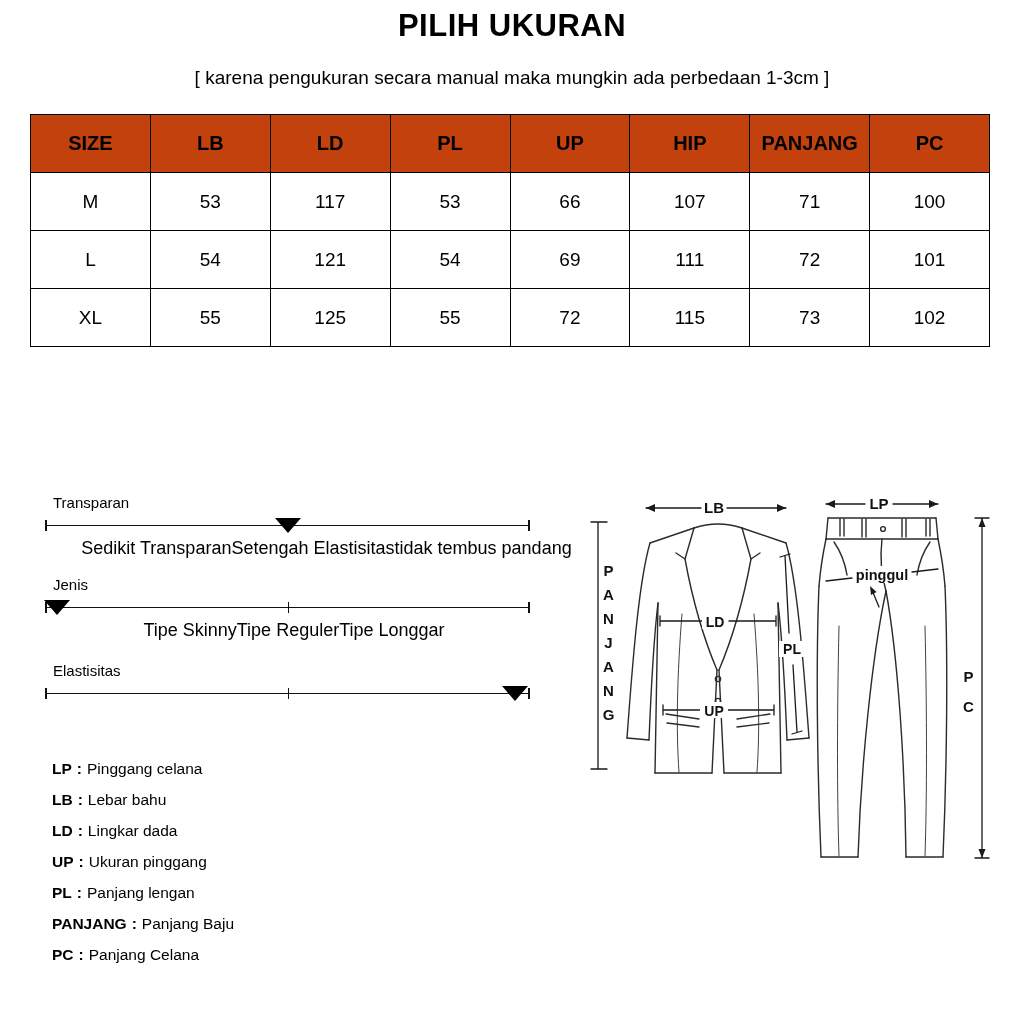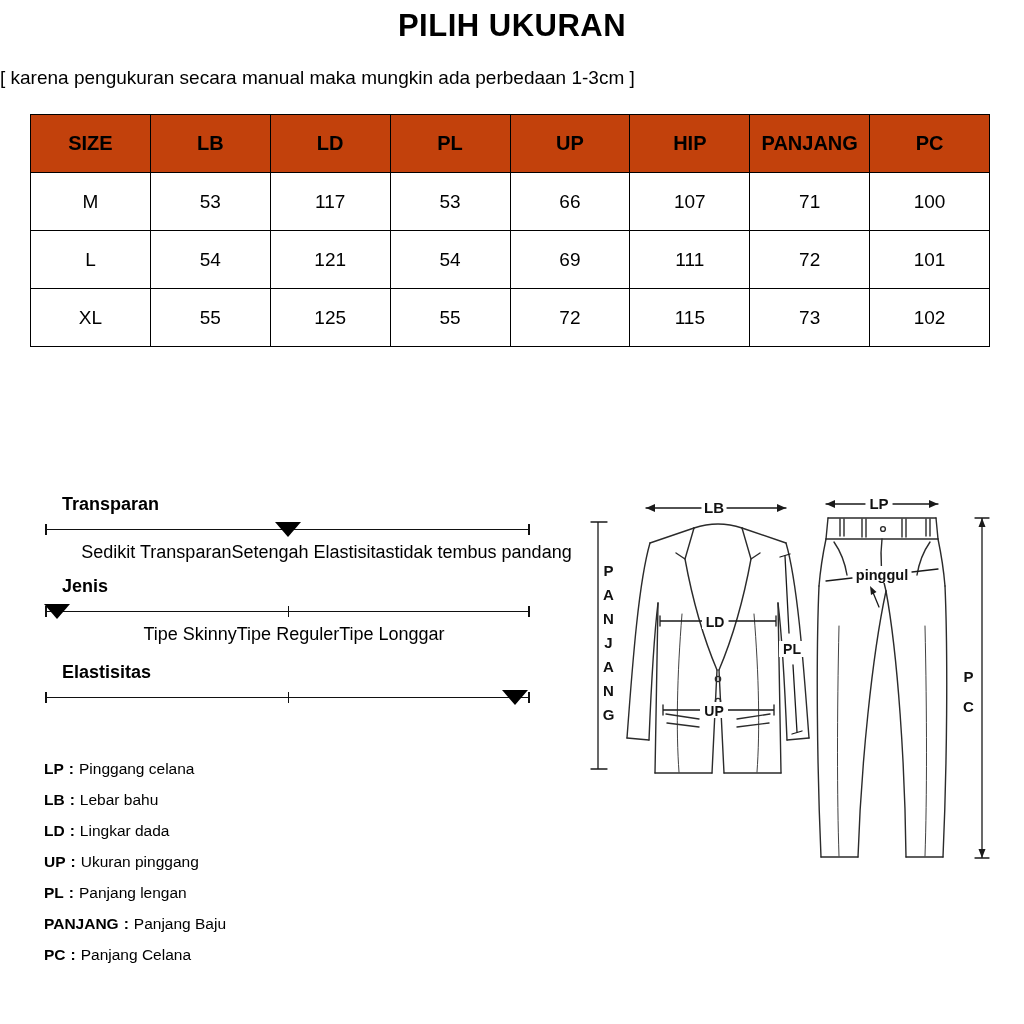--- a/index.html
+++ b/index.html
@@ -5,49 +5,49 @@
   html,body{margin:0;padding:0;}
   body{
     width:1024px;height:1024px;background:#ffffff;color:#000;
     font-family:"Liberation Sans", sans-serif;position:relative;overflow:hidden;
   }
   .page{position:absolute;inset:0;}
 
   
   #title{position:absolute;top:8px;left:0;width:100%;text-align:center;
     font-size:31px;font-weight:bold;letter-spacing:.5px;}
-  #subtitle{position:absolute;top:67px;left:0;width:100%;text-align:left;font-size:19px;}
+  #subtitle{position:absolute;top:67px;left:0;width:100%;text-align:center;font-size:19px;}
 
   
   table.size-table{position:absolute;left:30px;top:114px;width:960px;
     border-collapse:collapse;table-layout:fixed;}
   .size-table th,.size-table td{border:1.6px solid #000;text-align:center;
     height:57px;padding:0;vertical-align:middle;}
   .size-table th{background:#c2410c;font-size:20px;font-weight:bold;}
   .size-table td{font-size:19px;}
 
   
   .scale{position:absolute;left:38px;}
   .s1{top:494px}.s2{top:576px}.s3{top:662px}
-  .scale-title{margin-left:24px;font-size:18px;font-weight:bold;margin-bottom:7px;}
+  .scale-title{margin-left:15px;font-size:15px;font-weight:normal;margin-bottom:7px;}
   .scale-line{margin-left:7px;position:relative;width:485px;height:15px;}
   .scale-line .hline{position:absolute;left:0;right:0;top:6.6px;height:1.6px;background:#111;}
   .scale-line .tick{position:absolute;top:2px;width:1.6px;height:11px;background:#111;}
   .t-left{left:0}.t-mid{left:50%}.t-right{right:0}
   .marker{position:absolute;top:0;width:0;height:0;
     border-left:13px solid transparent;border-right:13px solid transparent;
     border-top:15px solid #000;}
   .marker-center{left:50%;transform:translateX(-50%);}
   .marker-left{left:-1px;}
   .marker-right{left:457px;}
   .scale-labels{margin-top:5px;display:flex;justify-content:center;font-size:18px;}
   .w-wide{width:577px}.w-narrow{width:512px}
 
   
-  .legend{position:absolute;left:44px;top:760px;font-size:15.5px;}
+  .legend{position:absolute;left:52px;top:760px;font-size:15.5px;}
   .legend-item{margin-bottom:13px;white-space:nowrap;}
   .legend-abbr{font-weight:bold;}
   .legend-sep{font-weight:bold;margin:0 5px;}
 
   
   .diagram-svg{position:absolute;left:588px;top:486px;}
   .diagram-svg text{font-family:"Liberation Sans", sans-serif;}
   .vtext{position:absolute;writing-mode:vertical-lr;text-orientation:upright;
     font-weight:bold;color:#111;}
   #panjang-label{left:600px;top:562px;font-size:15px;letter-spacing:7px;}

